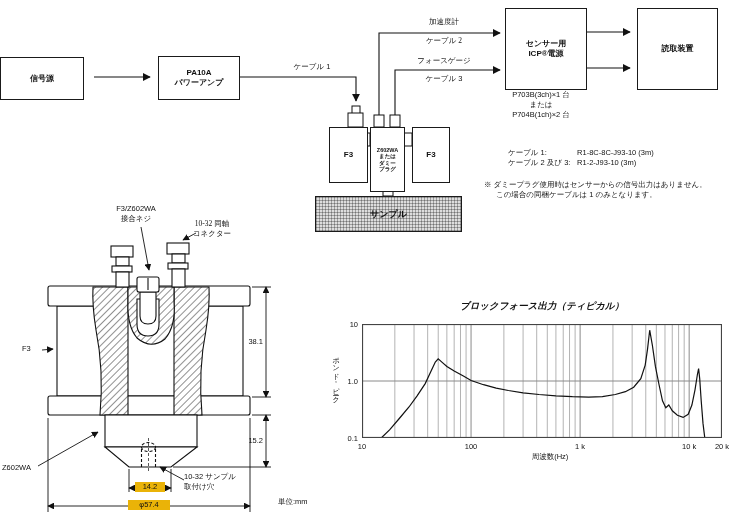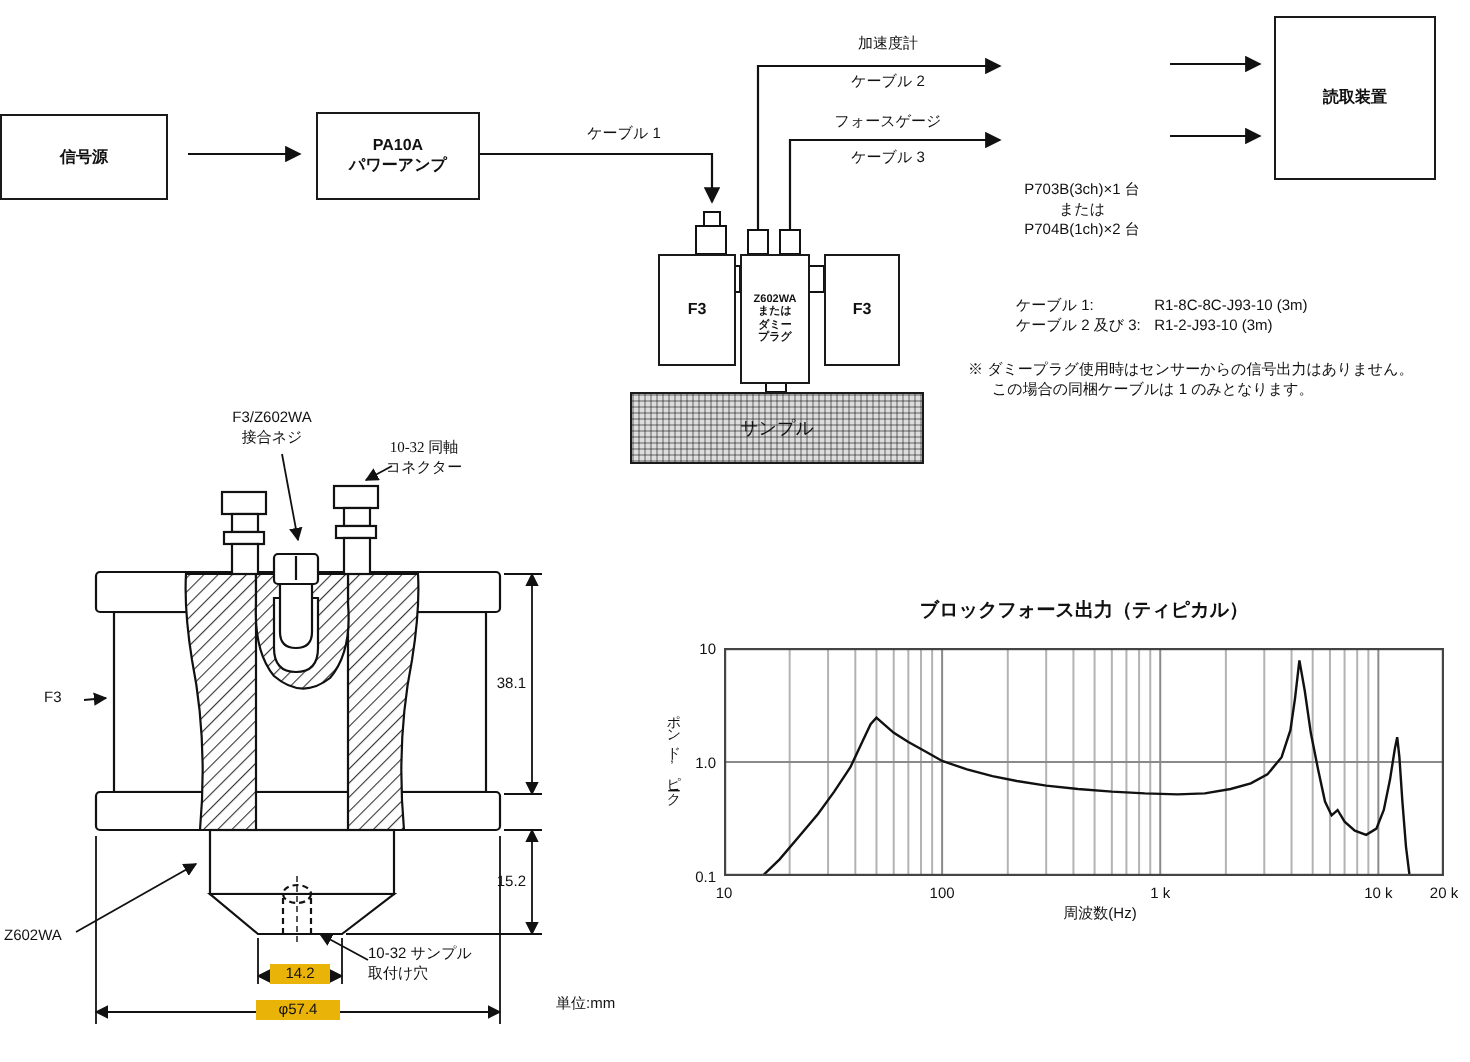--- a/index.html
+++ b/index.html
@@ -12,21 +12,21 @@
   .tinybox{font-size:5.5px;line-height:6.5px;font-weight:700;}
   .lbl{position:absolute;font-size:7.5px;line-height:9.5px;white-space:nowrap;color:#111;}
   .c{text-align:center;}
   .r{text-align:right;}
   .b{font-weight:700;}
   .dim{background:#eab308;padding:0 1px;}
   .sample{position:absolute;border:1px solid #1a1a1a;display:flex;align-items:center;justify-content:center;
           background-color:#ddd;
           background-image:repeating-linear-gradient(0deg,rgba(0,0,0,.28) 0 1px,transparent 1px 3px),
                            repeating-linear-gradient(90deg,rgba(0,0,0,.28) 0 1px,transparent 1px 3px);
-          font-size:9px;font-weight:400;}
+          font-size:9px;font-weight:700;}
   .speclabel{display:inline-block;width:67px;}
   #chart-plot-wrap{position:absolute;left:362px;top:324px;width:360px;height:114px;}
   .vert{writing-mode:vertical-rl;text-orientation:upright;letter-spacing:0;}
   .tick{position:absolute;font-size:7.5px;white-space:nowrap;}
 </style>
 </head>
 <body>
 
 <div id="page">
 
@@ -121,20 +121,24 @@
     </g>
   </svg>
 
   <div class="box" style="left:0;top:57px;width:82px;height:41px;">
     <div>信号源</div>
   </div>
   <div class="box" style="left:158px;top:56px;width:80px;height:42px;align-items:center;">
     <div>PA10A</div>
     <div>パワーアンプ</div>
   </div>
+  <div class="box" style="left:505px;top:8px;width:80px;height:80px;">
+    <div>センサー用</div>
+    <div>ICP®電源</div>
+  </div>
   <div class="box" style="left:637px;top:8px;width:79px;height:80px;">
     <div>読取装置</div>
   </div>
   <div class="box" style="left:329px;top:127px;width:37px;height:54px;">
     <div>F3</div>
   </div>
   <div class="box tinybox" style="left:370px;top:127px;width:33px;height:63px;">
     <div>Z602WA</div>
     <div>または</div>
     <div>ダミー</div>
@@ -142,21 +146,21 @@
   </div>
   <div class="box" style="left:412px;top:127px;width:36px;height:54px;">
     <div>F3</div>
   </div>
   <div class="sample" style="left:315px;top:196px;width:145px;height:34px;">
     <span>サンプル</span>
   </div>
 
   <div class="lbl c" style="left:268px;top:62px;width:52px;margin-left:18px;">ケーブル 1</div>
   <div class="lbl c" style="left:416px;top:17px;width:56px;">加速度計</div>
-  <div class="lbl c" style="left:416px;top:36px;width:56px;">ケーブル 2</div>
+  <div class="lbl c" style="left:416px;top:36px;width:56px;font-family:Liberation Serif, serif;">ケーブル 2</div>
   <div class="lbl c" style="left:410px;top:56px;width:68px;">フォースゲージ</div>
   <div class="lbl c" style="left:416px;top:74px;width:56px;">ケーブル 3</div>
 
   <div class="lbl c" style="left:494px;top:90px;width:94px;line-height:10px;">
     <div>P703B(3ch)×1 台</div>
     <div>または</div>
     <div>P704B(1ch)×2 台</div>
   </div>
 
   <div class="lbl" style="left:508px;top:148px;line-height:10px;">
@@ -186,21 +190,21 @@
   <div class="lbl" style="left:184px;top:472px;">
     <div>10-32 サンプル</div>
     <div>取付け穴</div>
   </div>
   <div class="lbl r" style="left:240px;top:337px;width:23px;">38.1</div>
   <div class="lbl r" style="left:240px;top:436px;width:23px;">15.2</div>
   <div class="lbl c dim" style="left:135px;top:482px;width:28px;">14.2</div>
   <div class="lbl c dim" style="left:128px;top:500px;width:40px;">φ57.4</div>
   <div class="lbl" style="left:278px;top:497px;">単位:mm</div>
 
-  <div class="lbl c b" style="left:432px;top:301px;width:220px;font-size:9.5px;">ブロックフォース出力（ティピカル）</div>
+  <div class="lbl c b" style="left:432px;top:301px;width:220px;font-size:9.5px;font-style:italic;">ブロックフォース出力（ティピカル）</div>
   <div class="lbl vert" style="left:331px;top:352px;height:64px;font-size:7px;">ポンド,ピーク</div>
   <div class="lbl c" style="left:505px;top:452px;width:90px;">周波数(Hz)</div>
   <div id="chart-plot-wrap">
     <svg id="chart-plot" width="360" height="114" viewBox="0 0 360 114">
         <line x1="32.82938918500653" y1="0" x2="32.82938918500653" y2="114" stroke="#b3b3b3" stroke-width="1"></line>
         <line x1="52.033350779816004" y1="0" x2="52.033350779816004" y2="114" stroke="#b3b3b3" stroke-width="1"></line>
         <line x1="65.65877837001305" y1="0" x2="65.65877837001305" y2="114" stroke="#b3b3b3" stroke-width="1"></line>
         <line x1="76.22748108665796" y1="0" x2="76.22748108665796" y2="114" stroke="#b3b3b3" stroke-width="1"></line>
         <line x1="84.86273996482254" y1="0" x2="84.86273996482254" y2="114" stroke="#b3b3b3" stroke-width="1"></line>
         <line x1="92.16374731667274" y1="0" x2="92.16374731667274" y2="114" stroke="#b3b3b3" stroke-width="1"></line>

